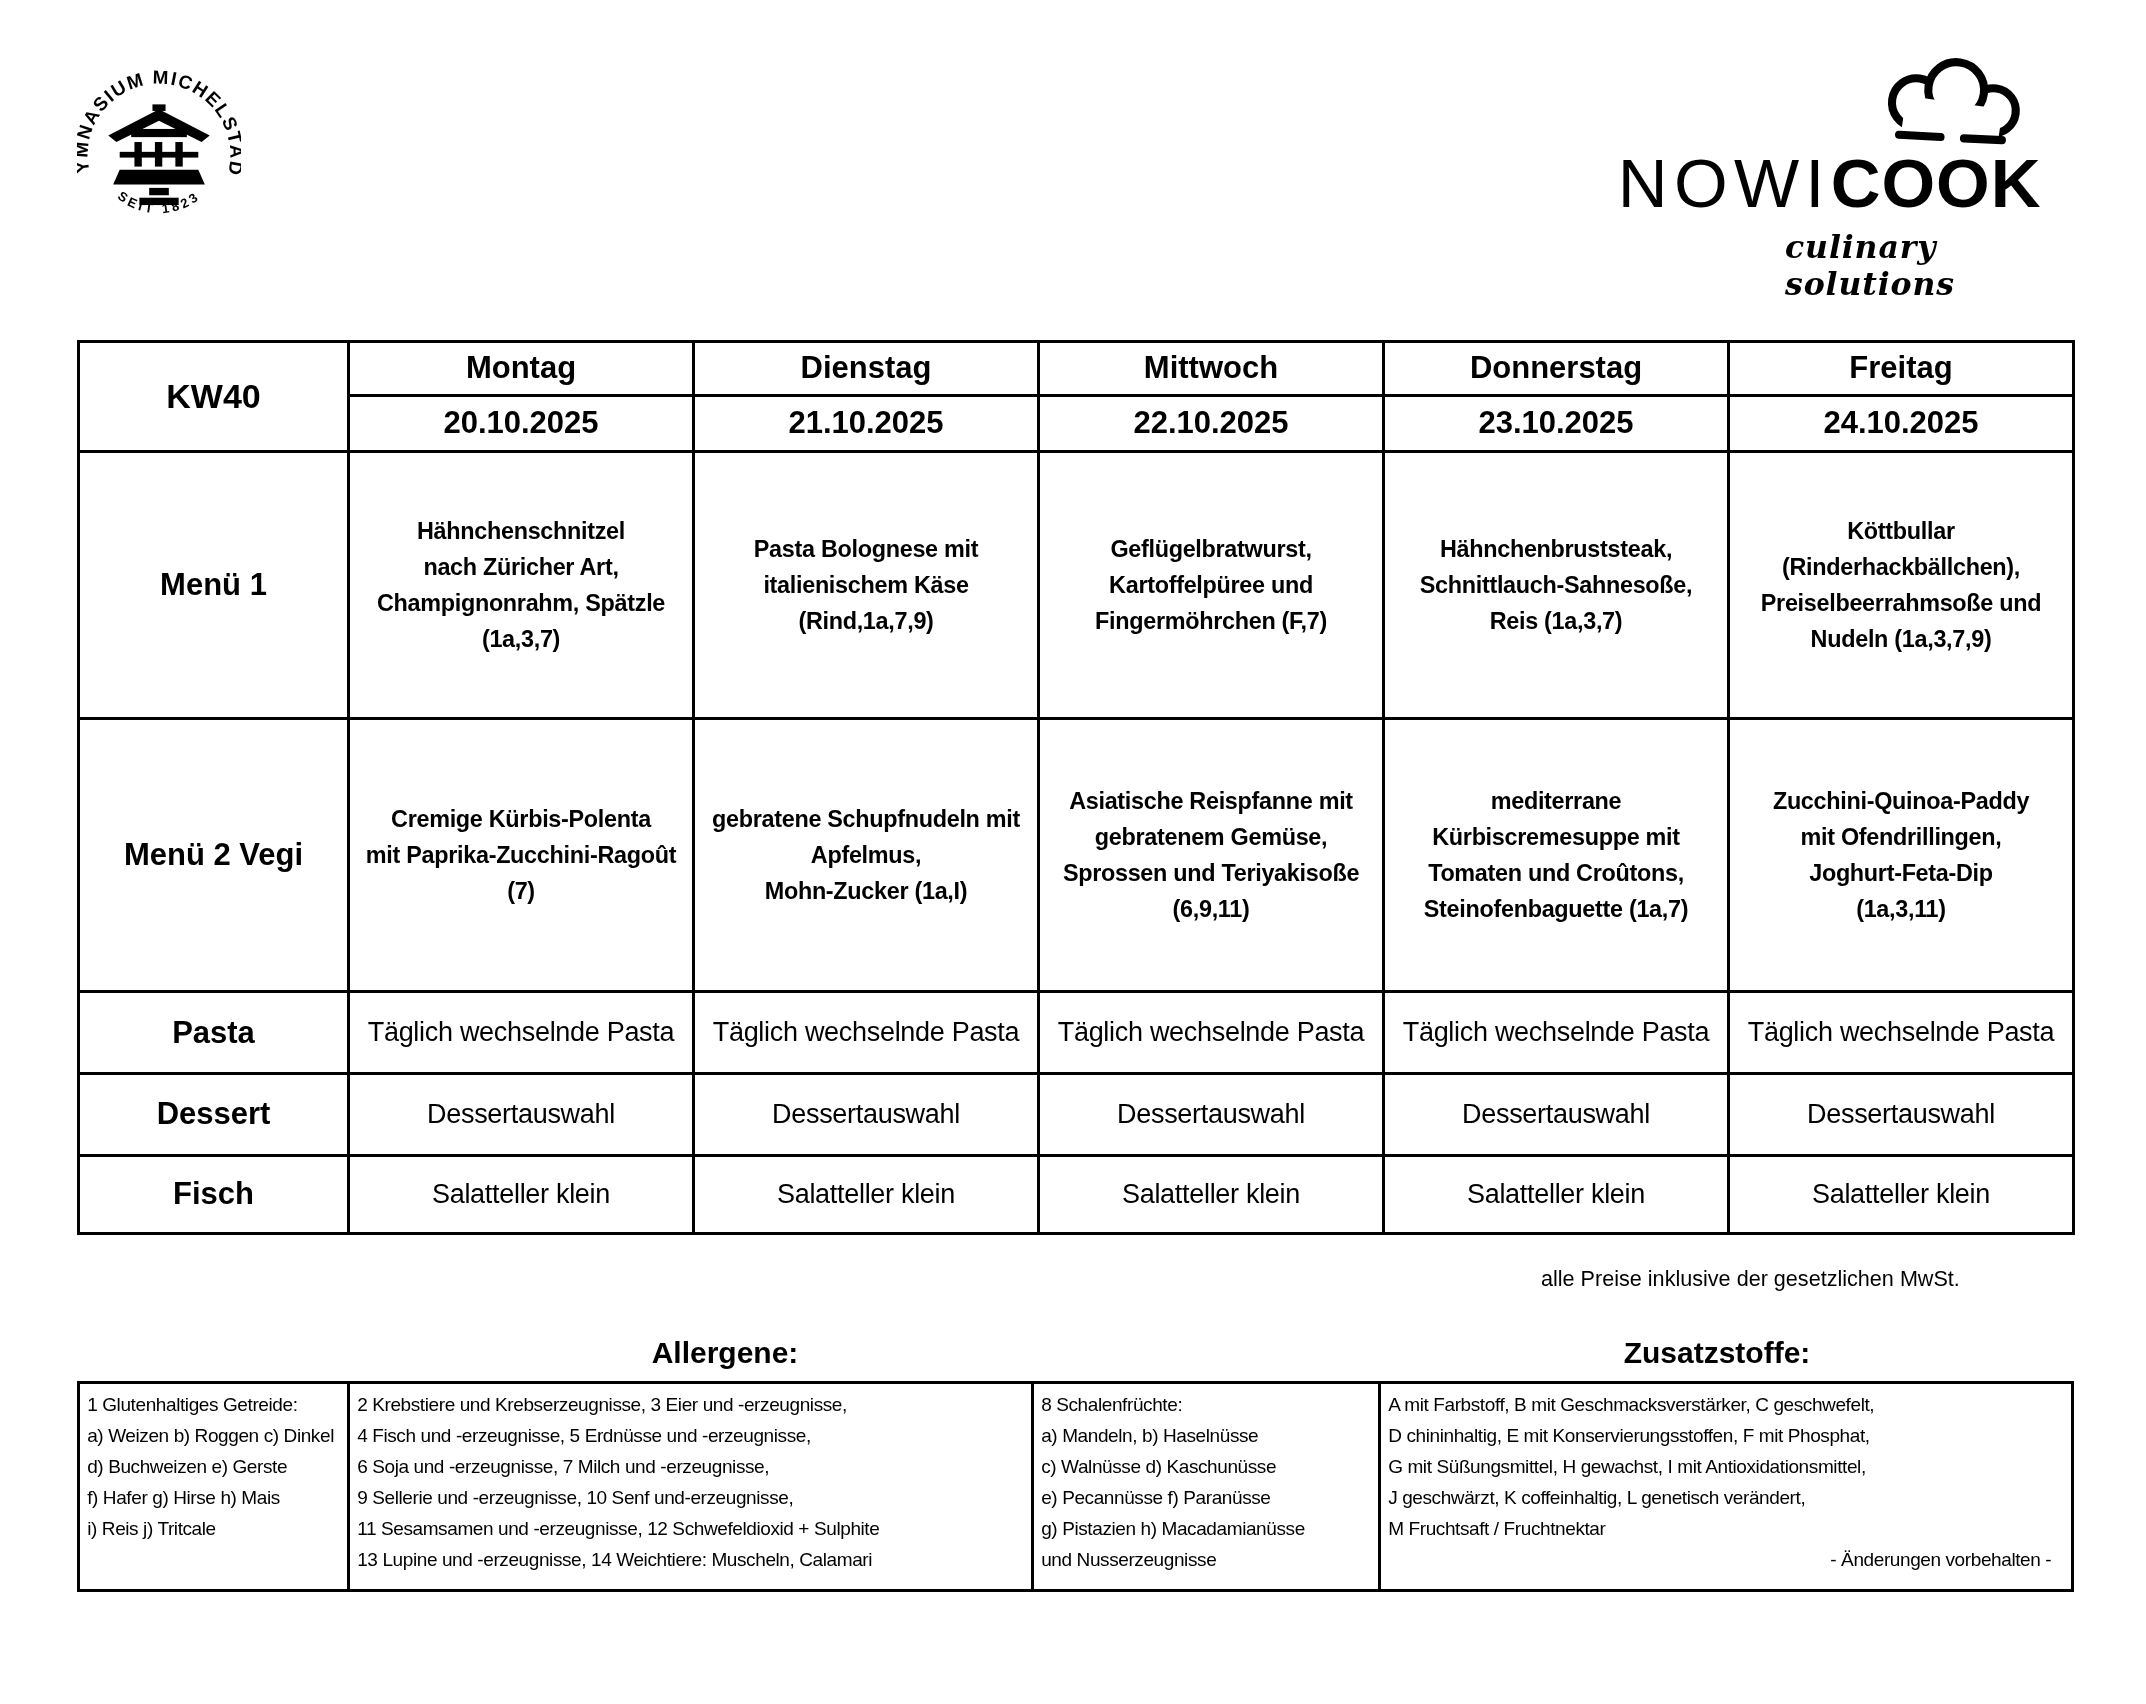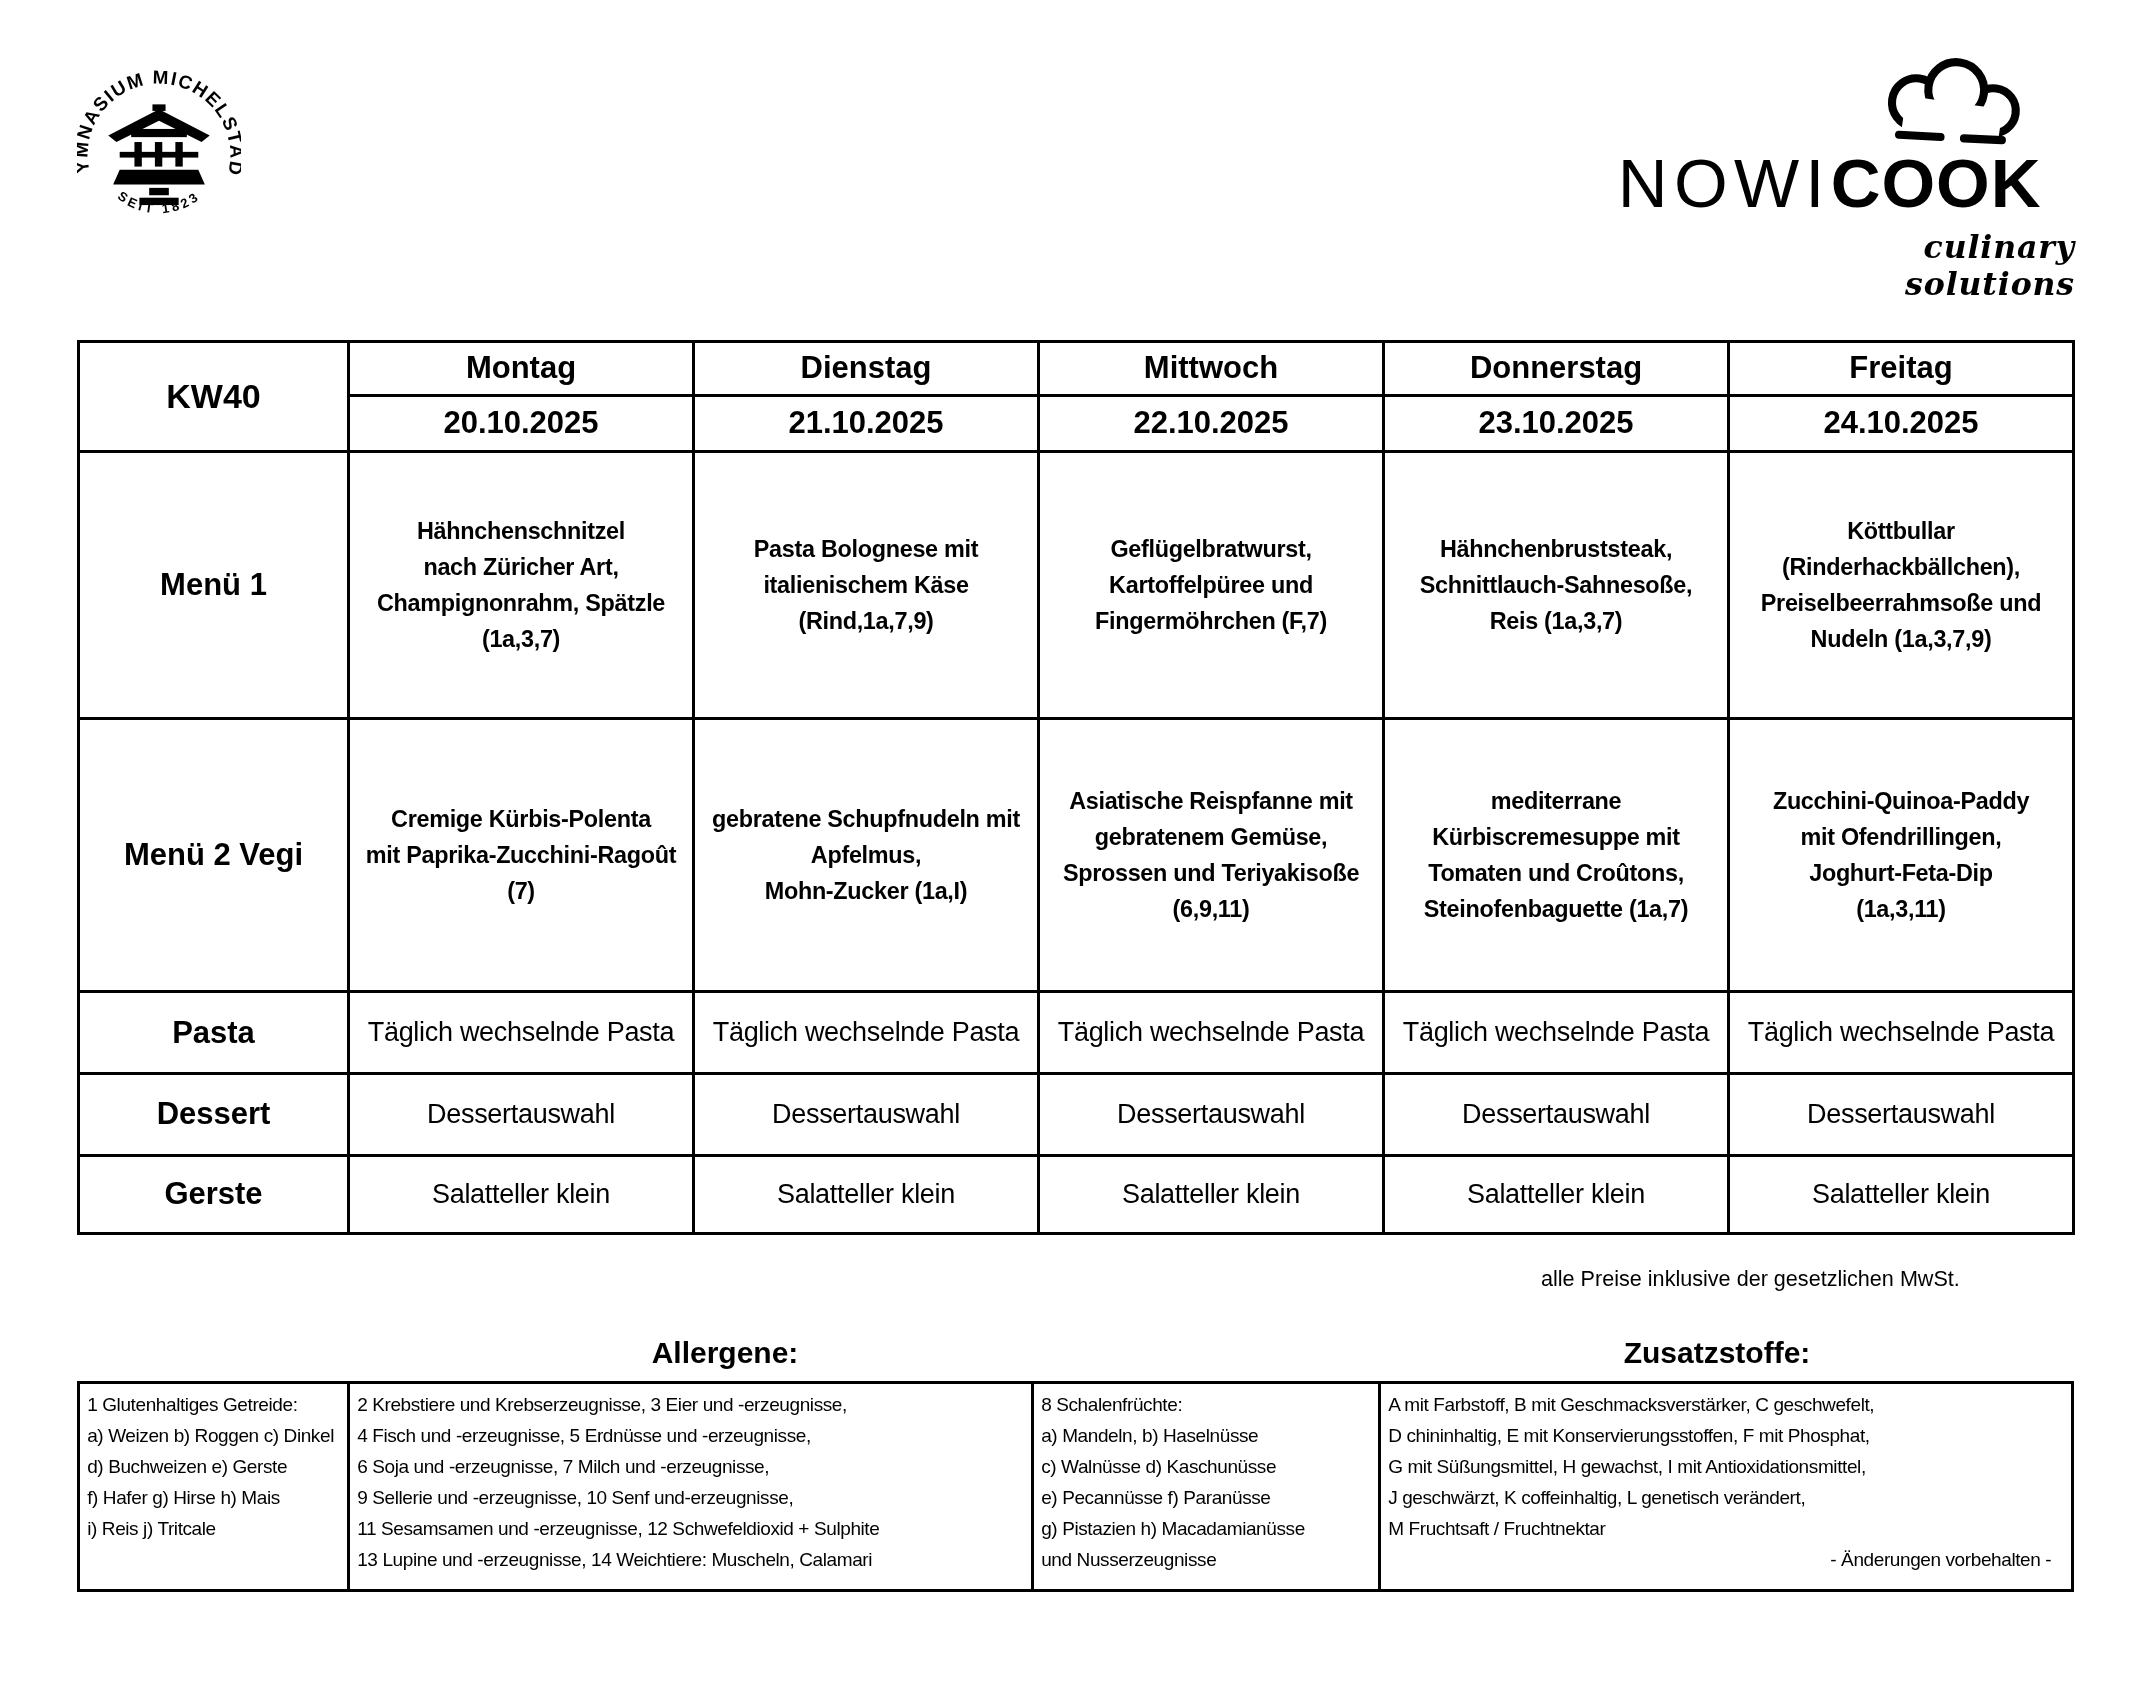--- a/index.html
+++ b/index.html
@@ -17,21 +17,21 @@
     position:absolute;left:0;right:0;top:270px;text-align:center;
     font-weight:bold;font-size:33px;letter-spacing:-0.3px;
   }
   
   #brand{position:absolute;left:1616px;top:61px;width:459px;height:212px;}
   #brand .brand-text{position:absolute;left:1.8px;top:83px;white-space:nowrap;}
   #brand .nowi{font-size:69px;font-weight:normal;letter-spacing:6.3px;}
   #brand .cook{font-size:69px;font-weight:bold;letter-spacing:0.9px;}
   #brand .brand-tagline{
     position:absolute;left:169px;top:167px;
-    font-family:"DejaVu Serif",serif;font-style:italic;font-weight:bold;font-size:31.5px;letter-spacing:0.9px;text-align:right;
+    font-family:"DejaVu Serif",serif;font-style:italic;font-weight:bold;font-size:31.5px;letter-spacing:0.9px;
   }
   #chef-hat{position:absolute;left:245px;top:-5.4px;}
   
   #menu-table{
     position:absolute;left:77px;top:340px;width:1994px;
     border-collapse:collapse;table-layout:fixed;border-radius:15px;
   }
   #menu-table td,#menu-table th{
     border:3.6px solid #000;text-align:center;vertical-align:middle;
     padding:1.8px 5.4px;overflow:hidden;
@@ -194,21 +194,21 @@
     </tr>
     <tr class="r-dessert">
       <td class="row-label">Dessert</td>
       <td class="simple-cell">Dessertauswahl</td>
       <td class="simple-cell">Dessertauswahl</td>
       <td class="simple-cell">Dessertauswahl</td>
       <td class="simple-cell">Dessertauswahl</td>
       <td class="simple-cell">Dessertauswahl</td>
     </tr>
     <tr class="r-salat">
-      <td class="row-label">Gerste</td>
+      <td class="row-label">Fisch</td>
       <td class="simple-cell">Salatteller klein</td>
       <td class="simple-cell">Salatteller klein</td>
       <td class="simple-cell">Salatteller klein</td>
       <td class="simple-cell">Salatteller klein</td>
       <td class="simple-cell">Salatteller klein</td>
     </tr>
   </tbody>
     </table>
 
   <div id="vat-note">alle Preise inklusive der gesetzlichen MwSt.</div>

